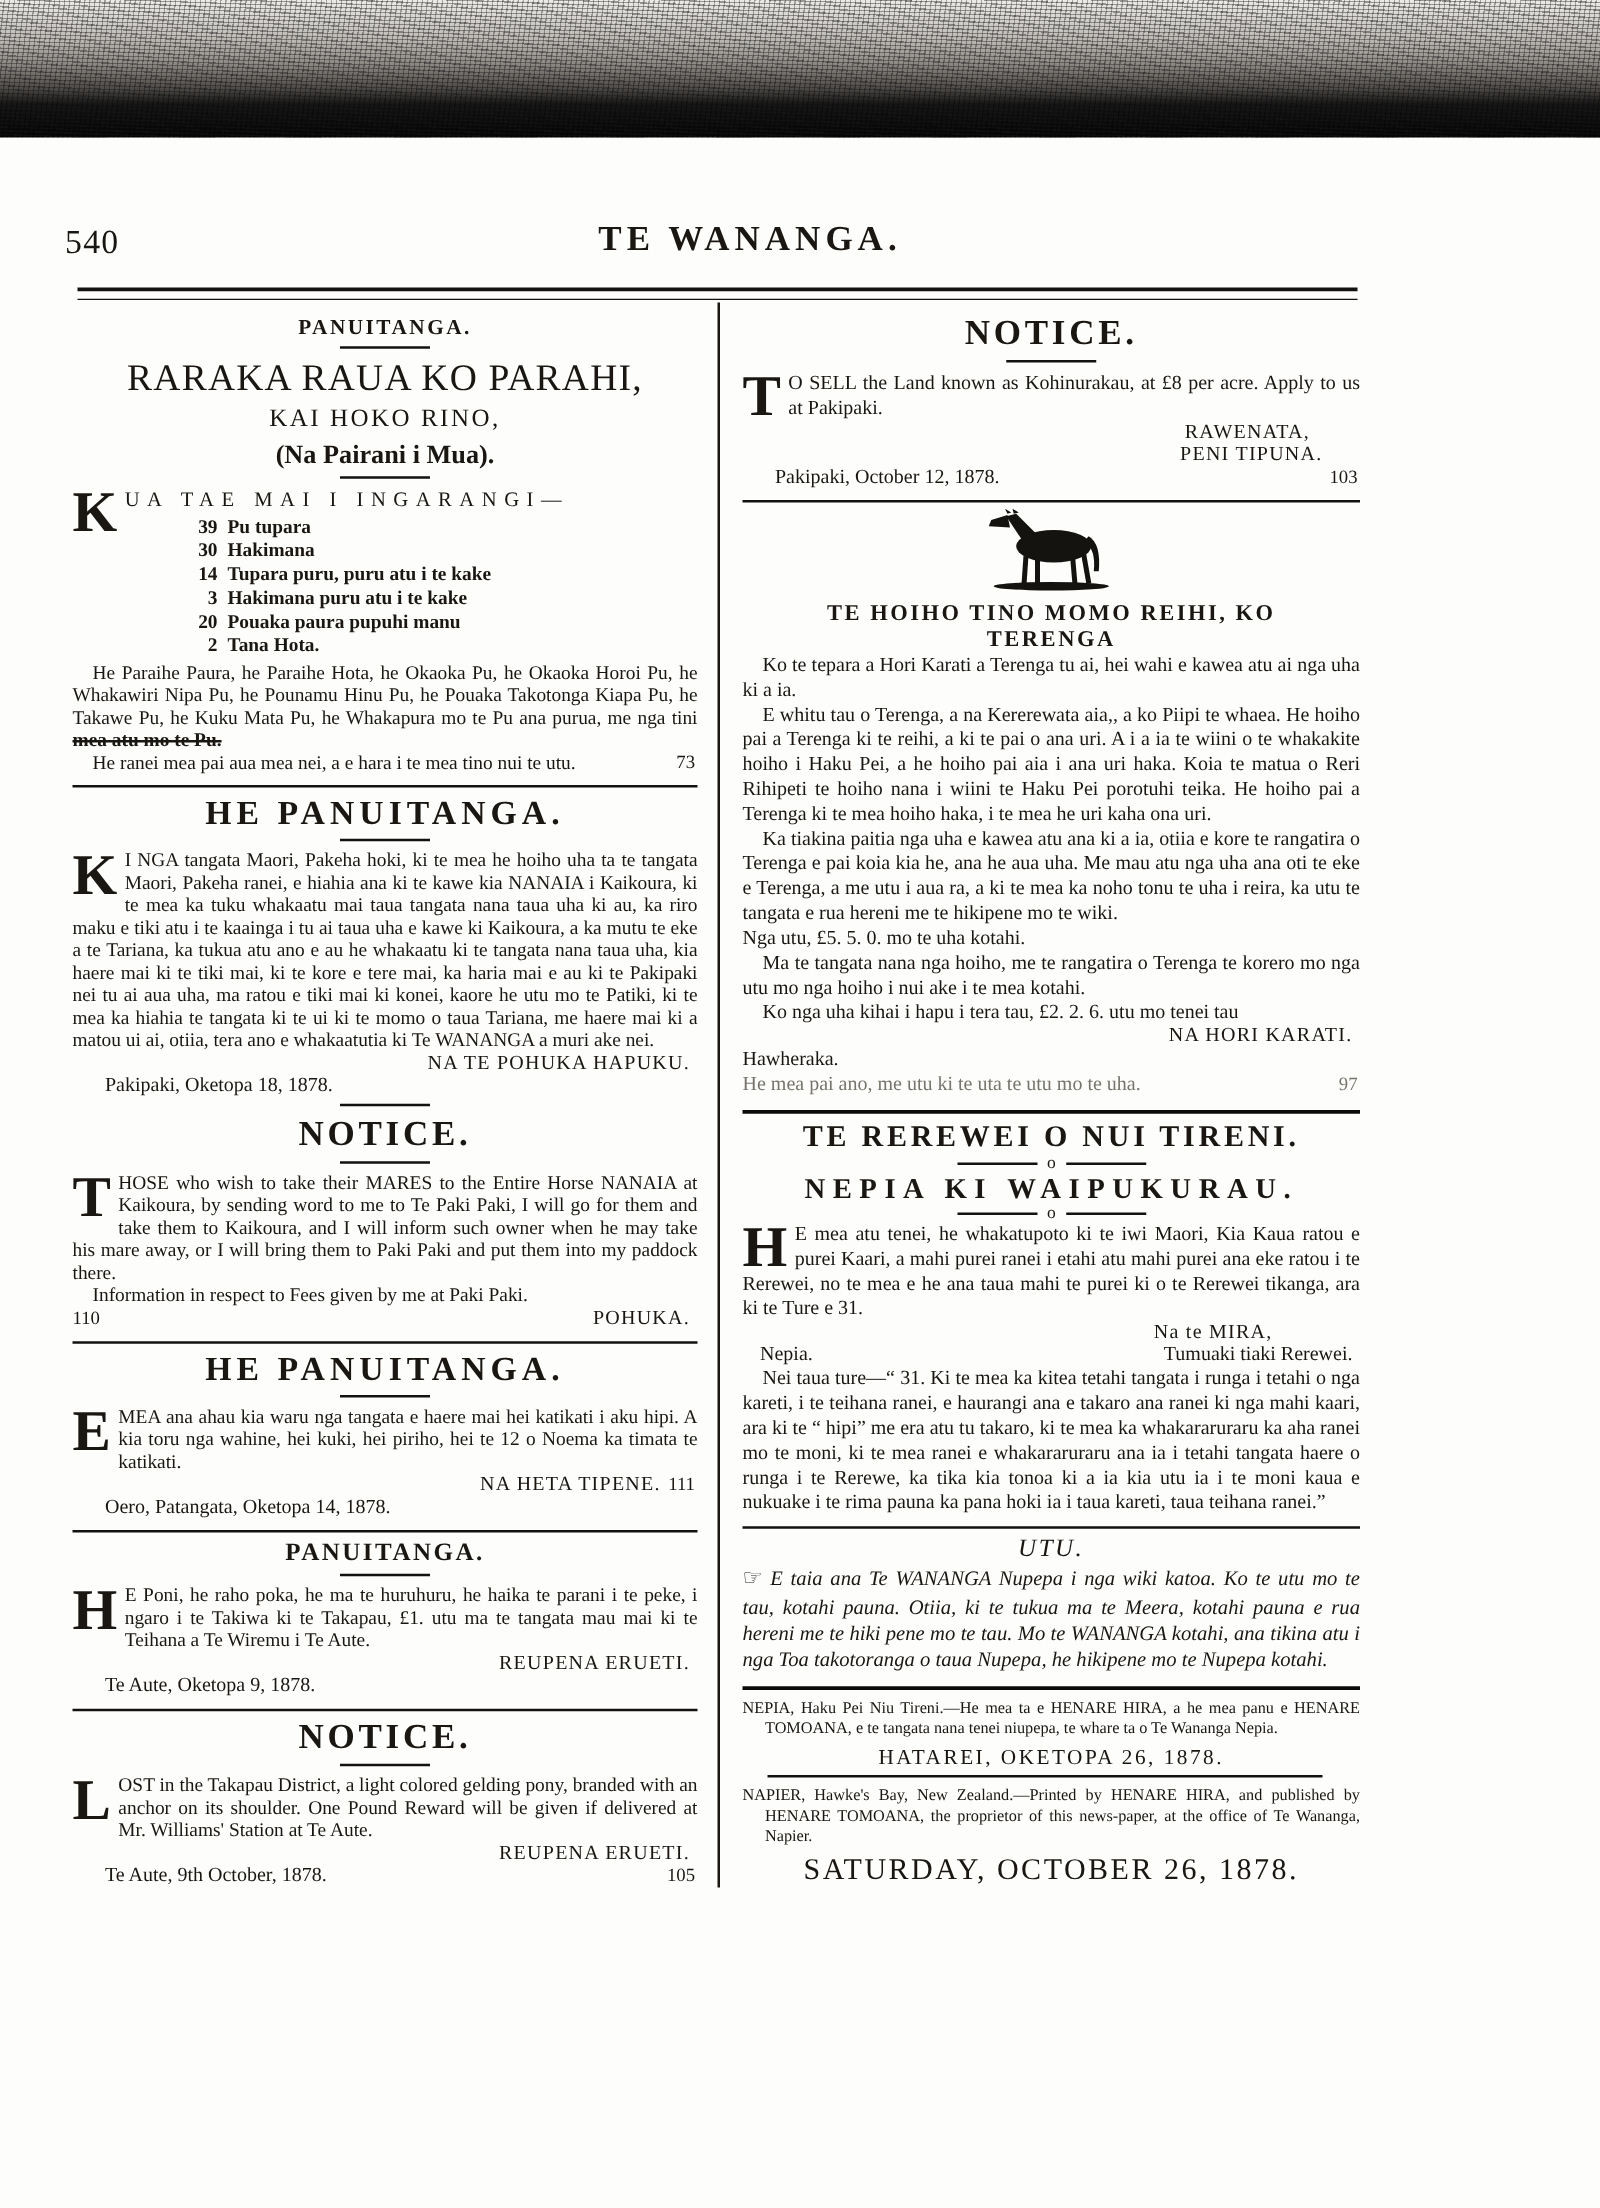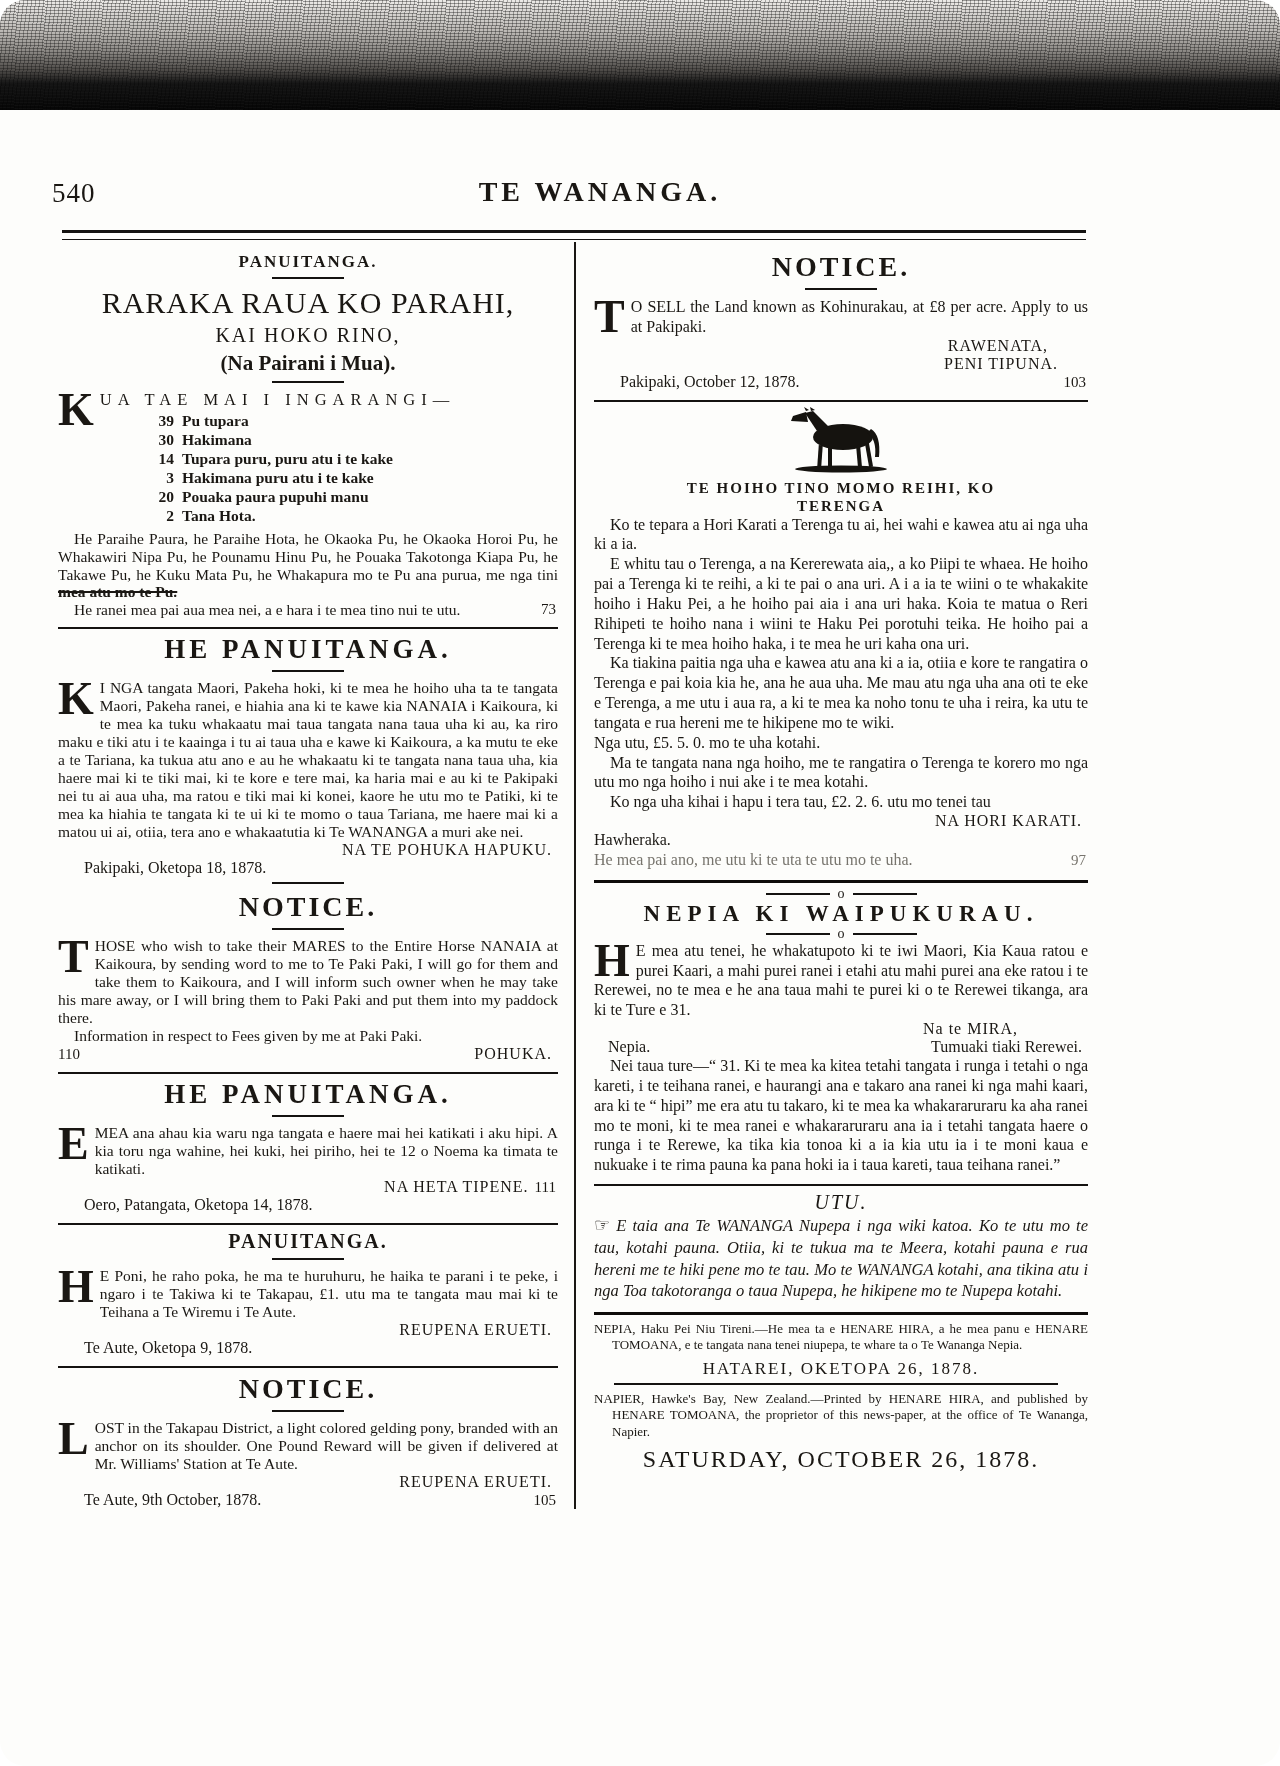--- a/index.html
+++ b/index.html
@@ -3,21 +3,20 @@
 <meta charset="utf-8">
 <style>
   html,body{margin:0;padding:0;background:#ffffff;}
   .sheet{
     position:relative;
     width:1280px;height:1766px;
     background:#fdfdfb;
     color:#1a1713;
     font-family:"Liberation Serif", serif;
     overflow:hidden;
-    border-radius:25px;
   }
   
   .scan-band{
     position:absolute;top:0;left:0;width:100%;height:110px;
     background-image:
       repeating-linear-gradient(97deg, rgba(0,0,0,0) 0 3px, rgba(0,0,0,.30) 3px 4px),
       repeating-linear-gradient(2deg, rgba(0,0,0,0) 0 2px, rgba(25,25,25,.40) 2px 3px),
       linear-gradient(to bottom,#eceae7 0%,#bdbab6 28%,#8d8a86 46%,#4e4b48 64%,#141414 76%,#060606 100%);
   }
   .page-head{position:relative;padding-top:176px;height:44px;}
@@ -54,21 +53,21 @@
   .struck{text-decoration:line-through;text-decoration-thickness:2px;font-weight:bold;}
   
   .sig-right{text-align:right;font-size:16px;letter-spacing:1px;padding-right:6px;}
   .dateline{padding-left:26px;font-size:16px;}
   .row-between{display:flex;justify-content:space-between;align-items:baseline;font-size:16px;}
   .ref-num{font-size:15px;padding-right:2px;}
   .ref-pull{text-align:right;margin-top:-18px;font-size:15px;padding-right:2px;}
   .faint{color:#77746d;}
   
   .horse-wrap{text-align:center;margin:4px 0 2px;}
-  .horse-head{text-align:center;font-weight:bold;font-size:15px;letter-spacing:2px;line-height:1.2;}
+  .horse-head{text-align:center;font-weight:bold;font-size:18px;letter-spacing:2px;line-height:1.2;}
   
   .rw-head1{text-align:center;font-weight:bold;font-size:24px;letter-spacing:3px;margin-top:4px;}
   .rw-head2{text-align:center;font-weight:bold;font-size:23px;letter-spacing:6px;margin-top:2px;}
   .orn{display:flex;align-items:center;justify-content:center;gap:8px;margin:2px 0;}
   .orn .bar{width:64px;border-top:2px solid #141210;}
   .orn .o{font-size:14px;line-height:10px;}
   
   .utu-head{text-align:center;font-style:italic;font-size:20px;letter-spacing:2px;}
   .utu-body{font-style:italic;font-size:16.5px;line-height:1.3;text-align:justify;}
   .hand{font-style:normal;font-size:18px;padding-right:6px;}
@@ -255,20 +254,21 @@
         <div class="body-text">Hawheraka.</div>
         <div class="row-between faint">
           <span class="body-text faint">He mea pai ano, me utu ki te uta te utu mo te uha.</span>
           <span class="ref-num">97</span>
         </div>
       </div>
 
       <div class="rule-thick"></div>
 
       <div>
+        <div class="rw-head1">TE REREWEI O NUI TIRENI.</div>
         <div class="orn">
           <span class="bar"></span>
             <span class="o">o</span>
             <span class="bar"></span>
         </div>
         <div class="rw-head2">NEPIA KI WAIPUKURAU.</div>
         <div class="orn">
           <span class="bar"></span>
             <span class="o">o</span>
             <span class="bar"></span>

